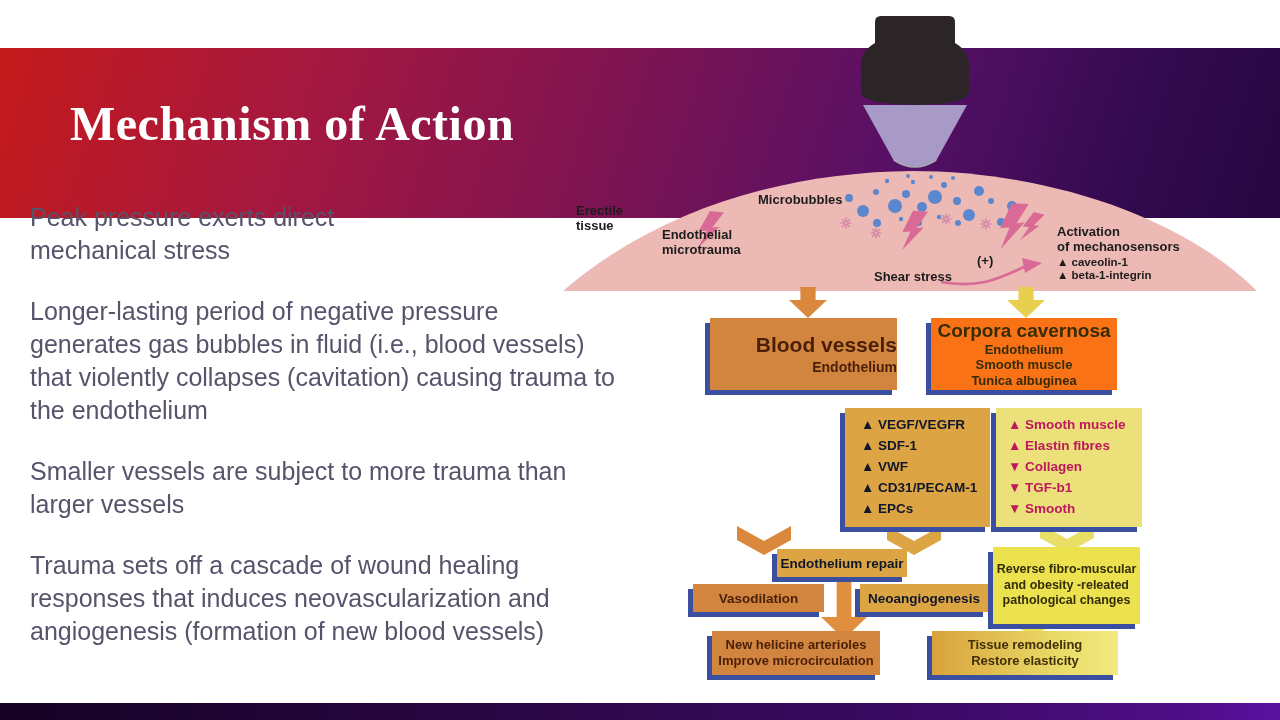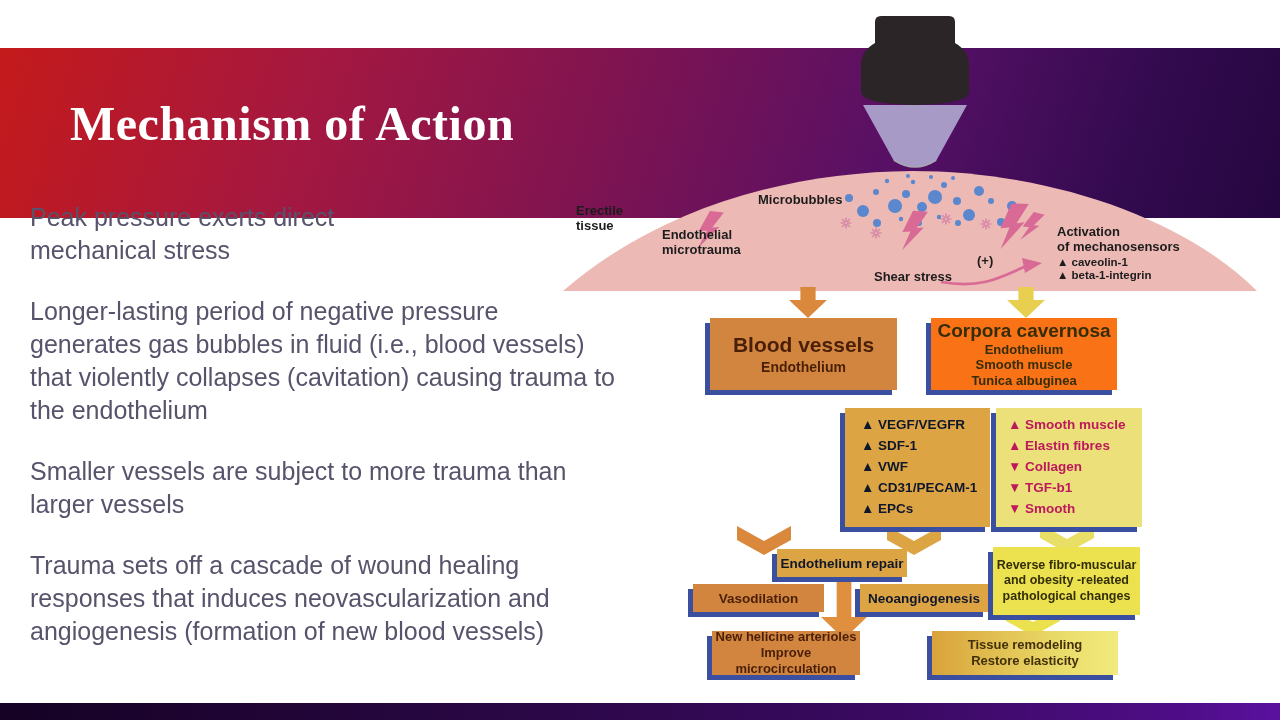--- a/index.html
+++ b/index.html
@@ -158,21 +158,21 @@
   <div class="dlabel b600" style="left:874px; top:270px;">Shear stress</div>
   <div class="dlabel b700" style="left:977px; top:254px;">(+)</div>
   <div class="dlabel b600" style="left:1057px; top:225px;">Activation
 of mechanosensors</div>
   <div class="dlabel b700 small-label" style="left:1057px; top:256px;">▲ caveolin-1</div>
   <div class="dlabel b700 small-label" style="left:1057px; top:269px;">▲ beta-1-integrin</div>
 
   <div class="arrow arrow-block c-orange" style="left:789px; top:287px; width:38px; height:31px;"></div>
   <div class="arrow arrow-block c-yellow" style="left:1007px; top:287px; width:38px; height:31px;"></div>
 
-  <div class="box box-orange" style="left:710px; top:318px; width:187px; height:72px;">
+  <div class="box box-orange" style="left:710px; top:318px; width:187px; height:72px;align-items:flex-end;">
     <div class="bv-title">Blood vessels</div>
     <div class="bv-sub">Endothelium</div>
   </div>
   <div class="box box-yellow" style="left:931px; top:318px; width:186px; height:72px;">
     <div class="cc-title">Corpora cavernosa</div>
     <div class="cc-line">Endothelium</div>
     <div class="cc-line">Smooth muscle</div>
     <div class="cc-line">Tunica albuginea</div>
   </div>
 
@@ -191,37 +191,37 @@
     <div class="li">▼ Smooth</div>
   </div>
 
   <div class="arrow arrow-chev c-orange" style="left:737px; top:526px; width:54px; height:29px;"></div>
   <div class="arrow arrow-chev c-amber" style="left:887px; top:526px; width:54px; height:29px;"></div>
   <div class="arrow arrow-chev c-paleyellow" style="left:1040px; top:524px; width:54px; height:29px;"></div>
 
   <div class="box box-amber small-box" style="left:777px; top:549px; width:130px; height:28px;">
     <div>Endothelium repair</div>
   </div>
-  <div class="box box-brightyellow" style="left:993px; top:547px; width:147px; height:68px;">
+  <div class="box box-brightyellow" style="left:993px; top:547px; width:147px; height:77px;">
     <div class="rev-text">Reverse fibro-muscular
 and obesity -releated
 pathological changes</div>
   </div>
 
   <div class="box box-orange small-box" style="left:693px; top:584px; width:131px; height:28px;">
     <div>Vasodilation</div>
   </div>
   <div class="box box-amber small-box" style="left:860px; top:584px; width:128px; height:28px;">
     <div>Neoangiogenesis</div>
   </div>
 
   <div class="arrow arrow-tall c-dkorange" style="left:821px; top:581px; width:46px; height:58px;"></div>
   <div class="arrow arrow-chev c-brightyellow" style="left:1006px; top:607px; width:54px; height:29px;"></div>
 
-  <div class="box box-orange" style="left:712px; top:631px; width:148px; height:44px;">
+  <div class="box box-orange" style="left:712px; top:631px; width:168px; height:44px;">
     <div class="multiline">New helicine arterioles
 Improve microcirculation</div>
   </div>
   <div class="box box-grad" style="left:932px; top:631px; width:186px; height:44px;">
     <div class="multiline">Tissue remodeling
 Restore elasticity</div>
   </div>
 
   <div class="footer"></div>
 

